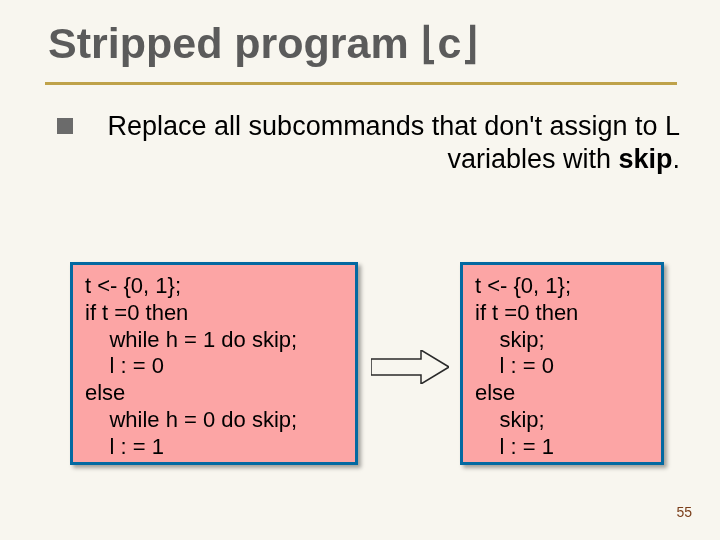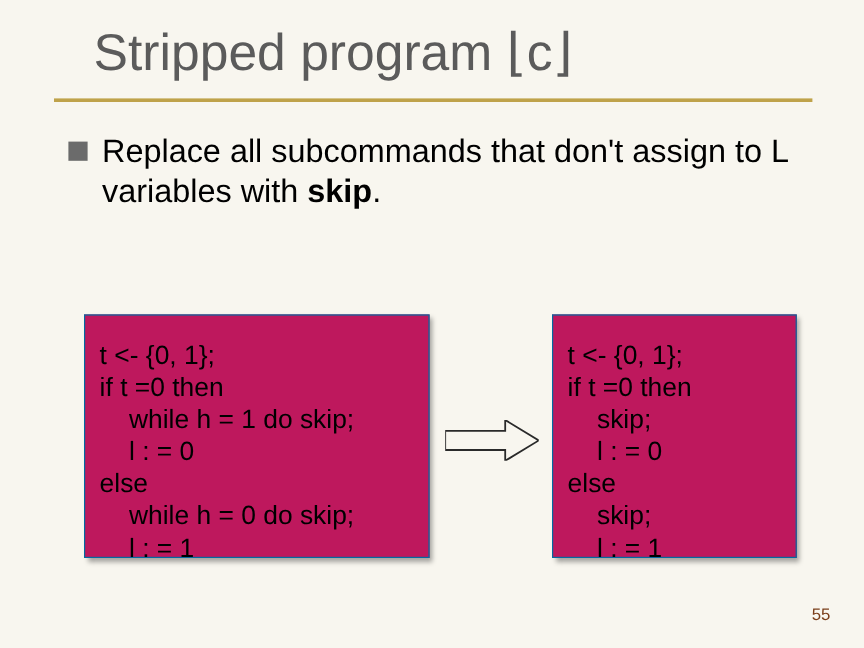--- a/index.html
+++ b/index.html
@@ -17,23 +17,22 @@
     width: 720px;
     height: 540px;
     box-sizing: border-box;
   }
   .title {
     position: absolute;
     left: 48px;
     top: 18px;
     font-size: 43px;
     color: #5b5b5b;
-    font-weight: normal;
+    font-weight: bold;
     white-space: nowrap;
-    margin-left: 30px;
   }
   .title-rule {
     position: absolute;
     left: 45px;
     top: 82px;
     width: 632px;
     height: 0;
     border-bottom: 3px solid #bfa24a;
   }
   .bullets {
@@ -42,37 +41,38 @@
     top: 110px;
     right: 40px;
     font-size: 27px;
     color: #000;
     line-height: 1.22;
   }
   .bullet {
     position: relative;
     padding-left: 30px;
     margin-bottom: 2px;
+    text-align: right;
   }
   .bullet::before {
     content: "";
     position: absolute;
     left: 2px;
     top: 8px;
     width: 16px;
     height: 16px;
     background: #6b6b6b;
   }
   .b { font-weight: bold; }
   .codebox {
     position: absolute;
-    background: #be185d;
-    border: 1px solid #0369a1;
+    background: #fca5a5;
+    border: 3px solid #0369a1;
     box-shadow: 3px 3px 4px rgba(0,0,0,0.35);
-    padding: 20px 12px 10px 12px;
+    padding: 8px 12px 10px 12px;
     font-size: 22px;
     line-height: 1.22;
     font-family: "Comic Sans MS", "Comic Sans", cursive, sans-serif;
     box-sizing: border-box;
     white-space: pre;
   }
   .box-left {
     left: 70px;
     top: 262px;
     width: 288px;

